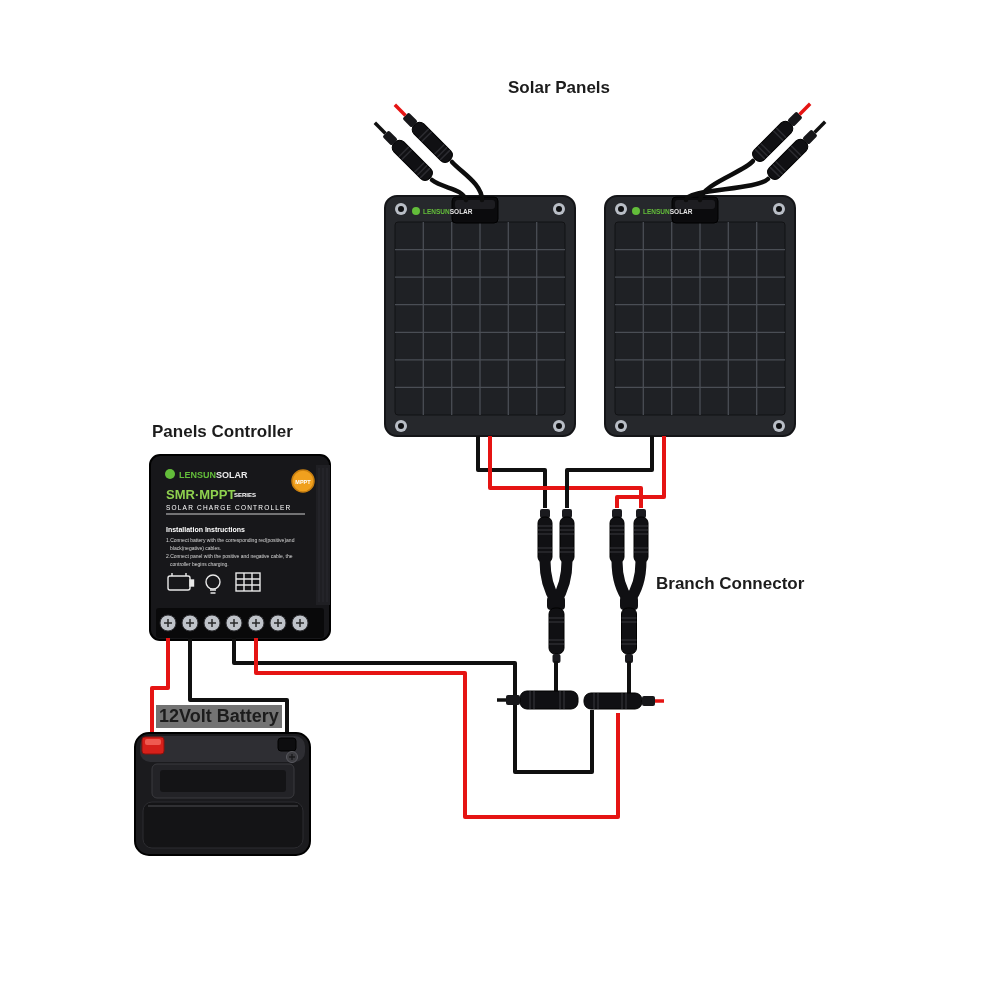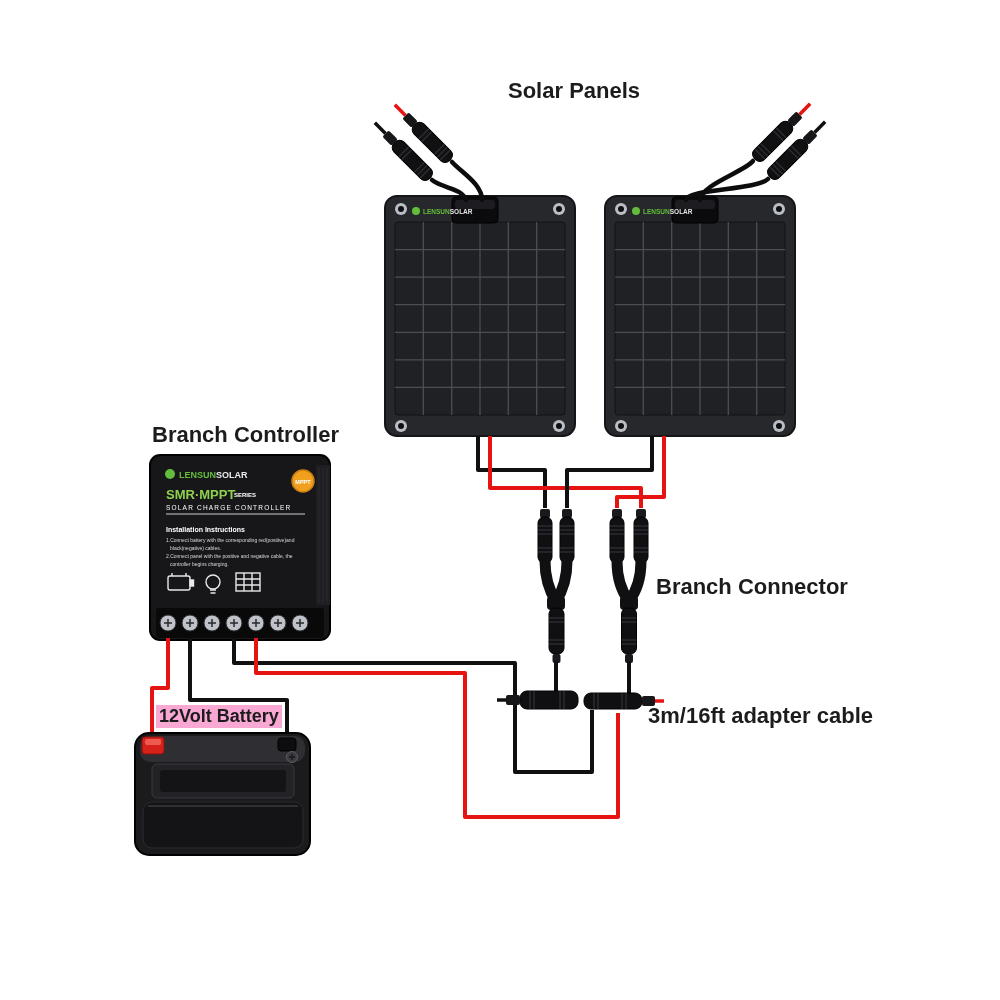--- a/index.html
+++ b/index.html
@@ -1,21 +1,21 @@
 <!DOCTYPE html>
 <html><head>
 <meta charset="utf-8">
 <style>
   html,body{margin:0;padding:0;background:#ffffff;}
   #stage{position:relative;width:1000px;height:1000px;background:#ffffff;overflow:hidden;
          font-family:"Liberation Sans", sans-serif;}
   #diagram{position:absolute;left:0;top:0;}
   .label{position:absolute;font-weight:bold;color:#1c1c1c;white-space:nowrap;}
-  .label-lg{font-size:22px;}
-  .label-md{font-size:18px;background:#f9a8d4;padding:1px 3px;}
+  .label-lg{font-size:17px;}
+  .label-md{font-size:18px;background:#737373;padding:1px 3px;}
 </style>
 </head>
 <body>
 
 <div id="stage">
 
 <svg id="diagram" width="1000" height="1000" viewBox="0 0 1000 1000">
 
   <defs>
 
@@ -215,18 +215,17 @@
       <path d="M289 757 H295 M292 754 V760" stroke="#18181a" stroke-width="1.3"></path>
     </g>
     <rect x="152" y="764" width="142" height="34" rx="5" fill="#232327" stroke="#3a3a3e"></rect>
     <rect x="160" y="770" width="126" height="22" rx="3" fill="#141416"></rect>
     <rect x="143" y="802" width="160" height="46" rx="9" fill="#141416" stroke="#2c2c30"></rect>
     <line x1="148" y1="806" x2="298" y2="806" stroke="#3a3a3e" stroke-width="1.5"></line>
   </g>
 </svg>
 
 <div class="label label-lg" style="left:508px; top:78px;">Solar Panels</div>
-<div class="label label-lg" style="left:152px; top:422px;">Branch Controller</div>
+<div class="label label-lg" style="left:152px; top:422px;">Panels Controller</div>
 <div class="label label-lg" style="left:656px; top:574px;text-align:center;">Branch Connector</div>
-<div class="label label-lg" style="left:648px; top:703px;">3m/16ft adapter cable</div>
 <div class="label label-md" style="left:156px; top:705px;">12Volt Battery</div>
 
 </div>
 
 </body></html>

